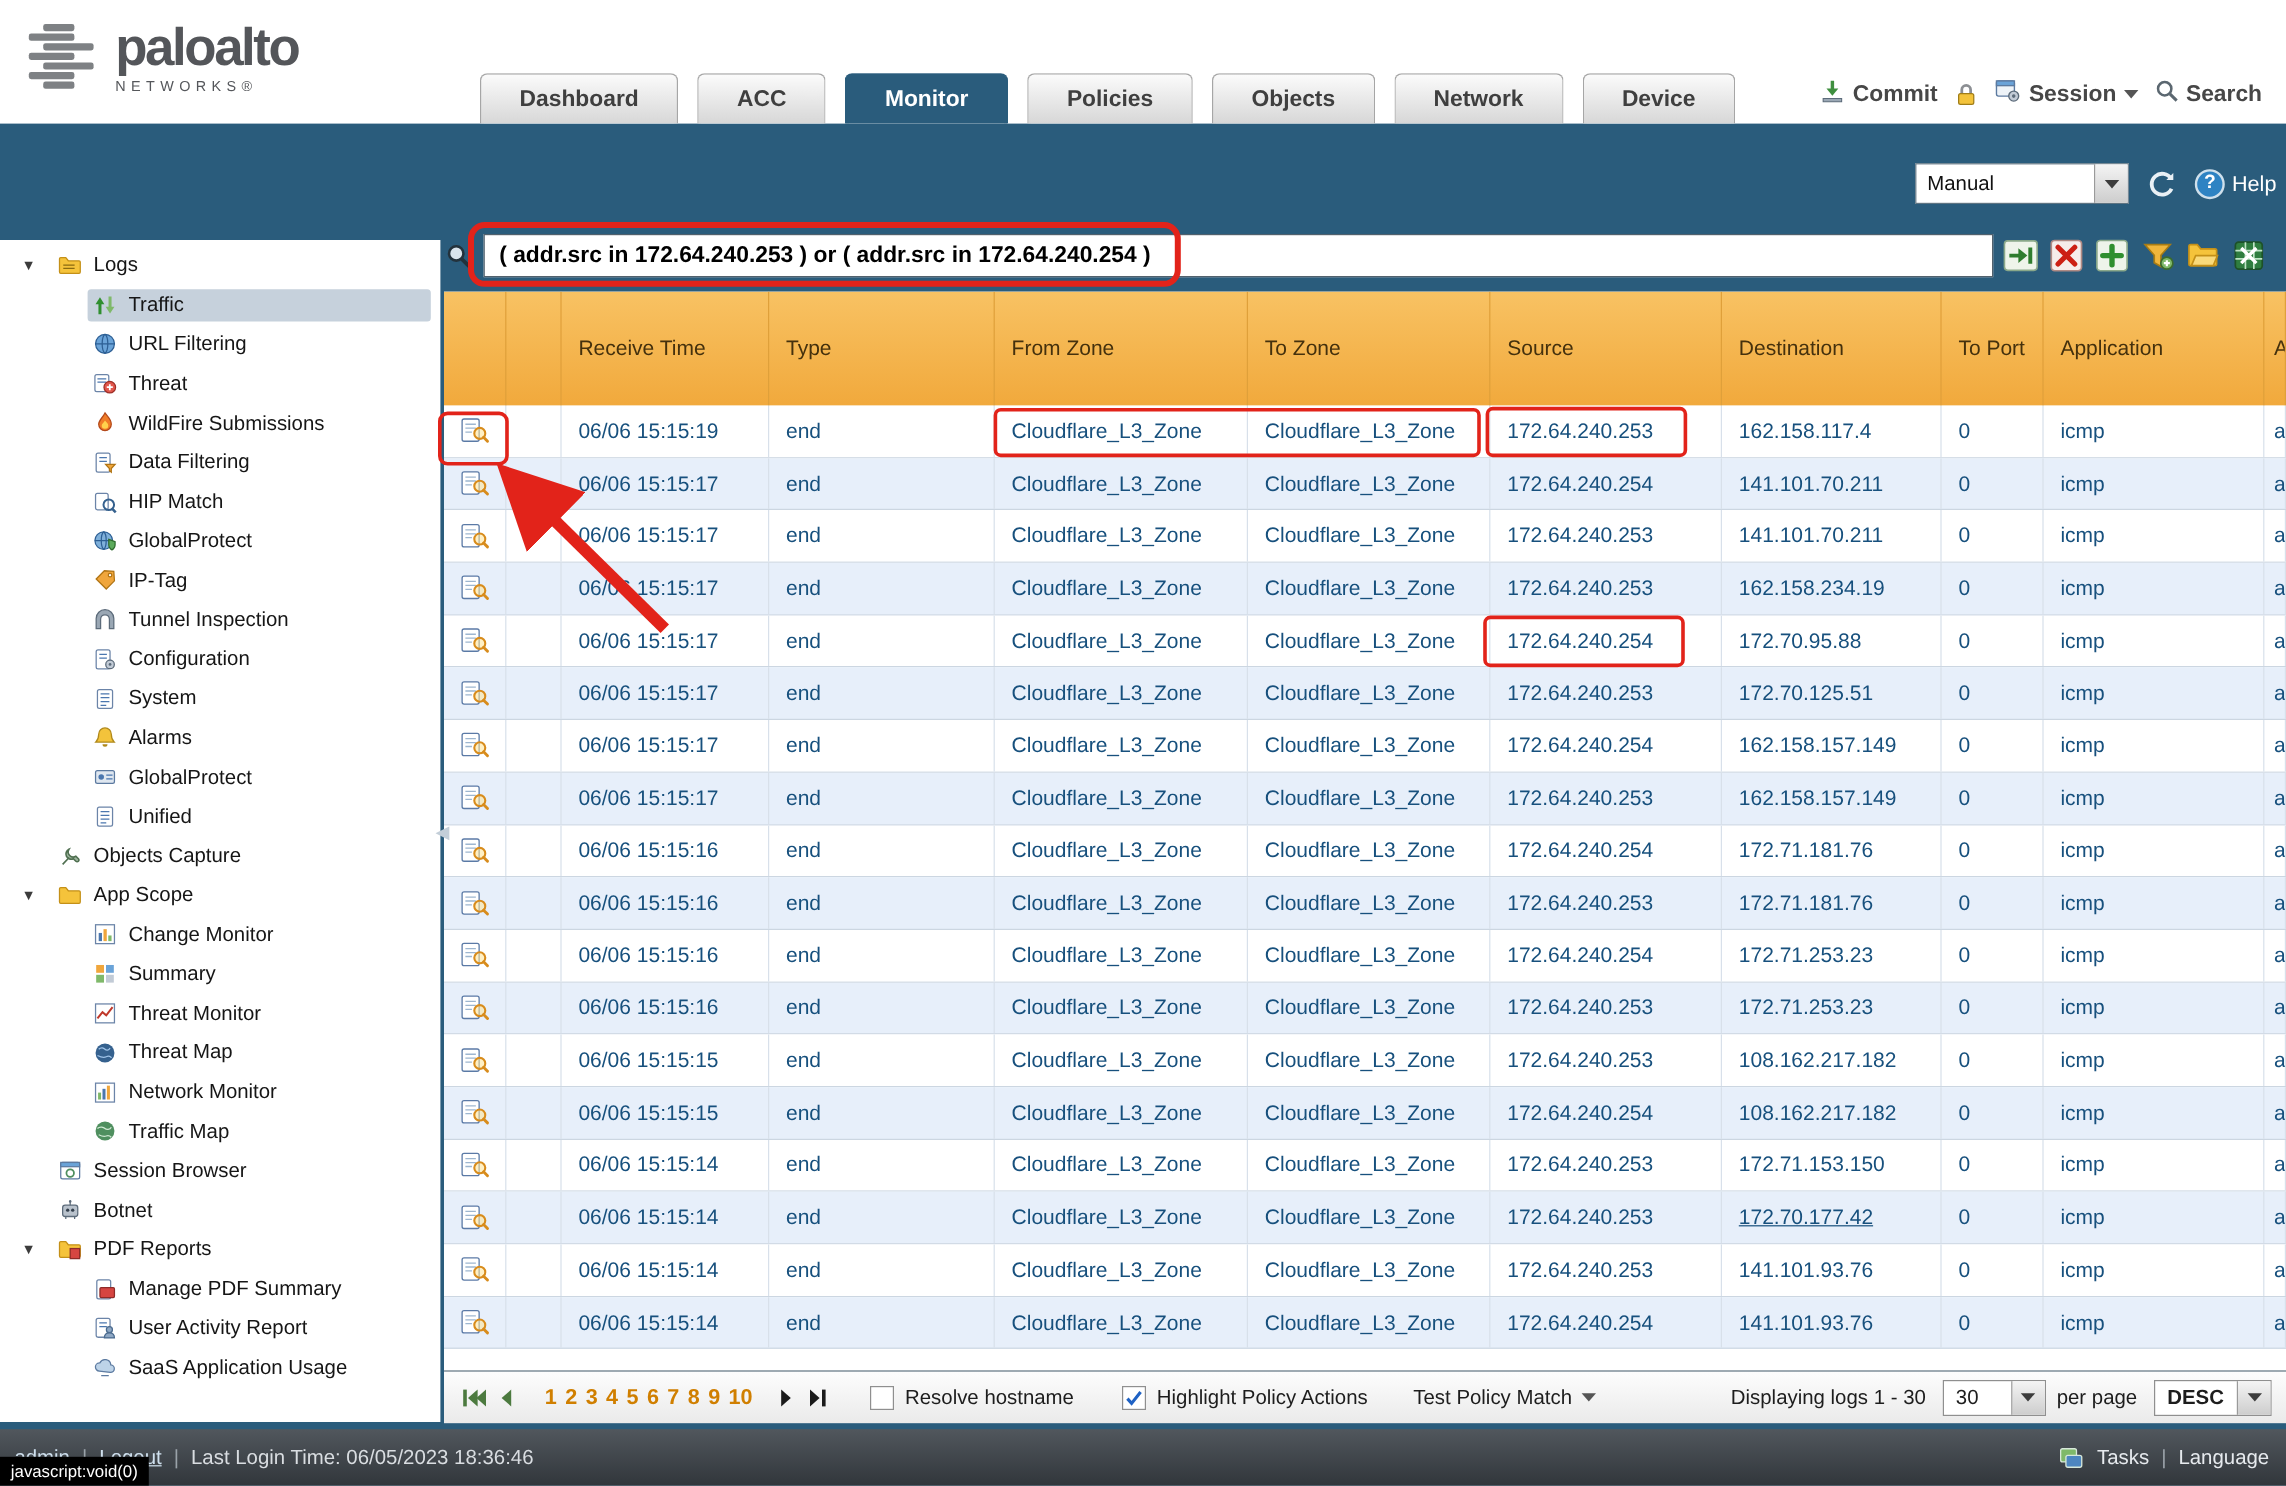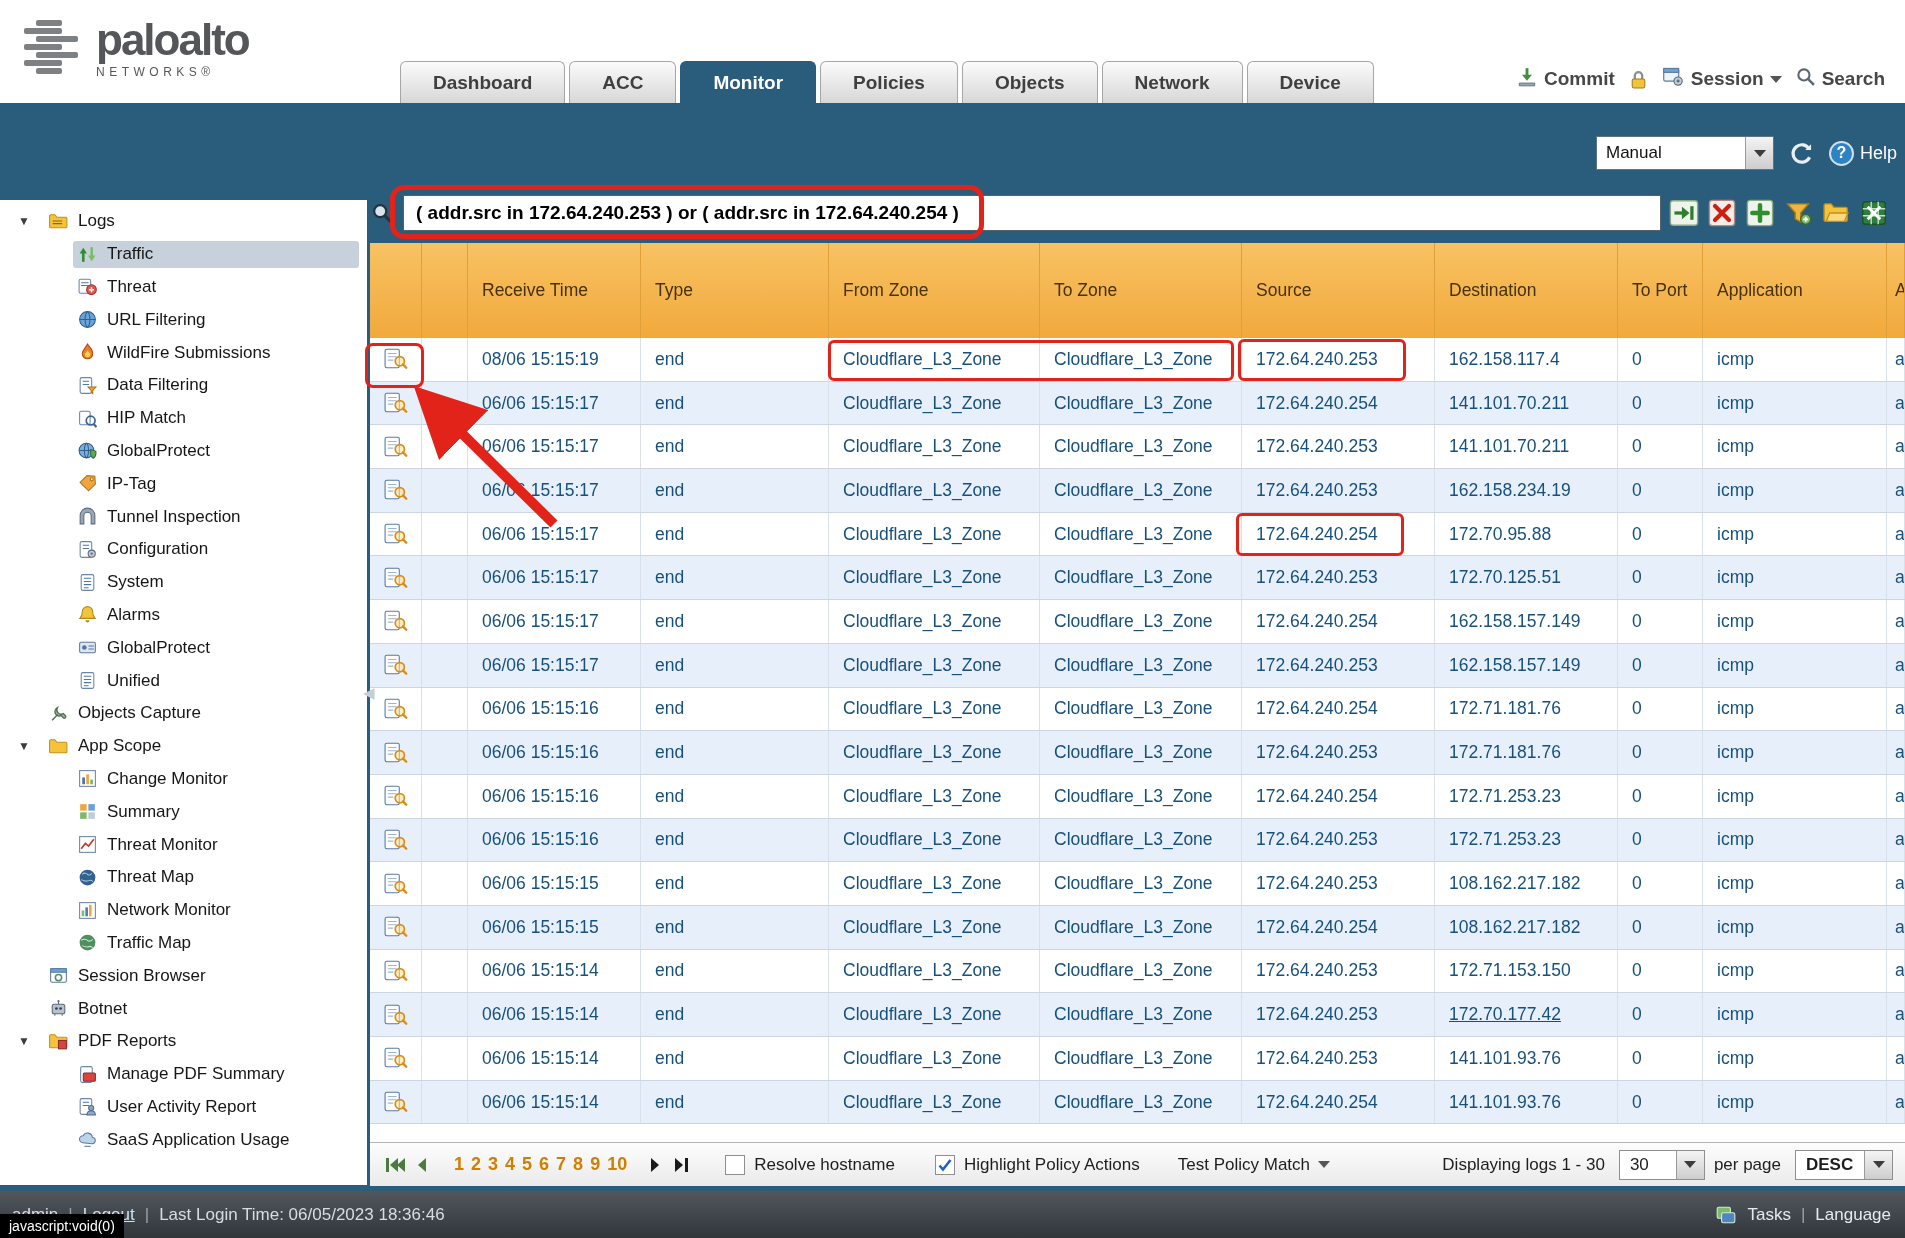--- a/index.html
+++ b/index.html
@@ -4,21 +4,21 @@
 <style>
   *{box-sizing:border-box;margin:0;padding:0;}
   html,body{width:1905px;height:1238px;}
   body{position:relative;overflow:hidden;background:#2a5c7c;font-family:"Liberation Sans",sans-serif;}
 
   
   #header{position:absolute;left:0;top:0;width:1905px;height:103px;background:#ffffff;}
   .logo{position:absolute;left:18px;top:16px;display:flex;gap:12px;align-items:center;}
   .logo-text .name{font-size:44px;font-weight:bold;color:#54565a;letter-spacing:-2px;line-height:1;}
   .logo-text .sub{font-size:12px;color:#55575b;letter-spacing:4.5px;margin-top:3px;}
-  #tabs{position:absolute;left:400px;bottom:0;display:flex;gap:4px;align-items:flex-end;}
+  #tabs{position:absolute;left:400px;bottom:0;display:flex;gap:16px;align-items:flex-end;}
   .tab{height:42px;line-height:42px;padding:0 32px;font-size:19px;font-weight:bold;color:#3f3f3f;
        background:linear-gradient(#fbfbfb,#d7d7d7);border:1px solid #a6a6a6;border-bottom:none;
        border-radius:6px 6px 0 0;cursor:pointer;white-space:nowrap;}
   .tab.active{background:#2a5c7c;color:#ffffff;border-color:#2a5c7c;}
   #header-actions{position:absolute;right:20px;bottom:10px;display:flex;align-items:center;gap:13px;
        font-size:19px;color:#474747;font-weight:bold;}
   .ha{display:flex;align-items:center;gap:6px;cursor:pointer;}
   .caret{width:0;height:0;border-left:6px solid transparent;border-right:6px solid transparent;border-top:7px solid #555;}
 
   
@@ -219,40 +219,40 @@
         </span>
         <span class="tree-label">Traffic</span>
       </span>
     </div>
     <div class="tree-item">
       <span class="expander"></span>
       <span class="lvl"></span>
       <span class="inner">
         <span class="tree-icon">
           <svg width="21" height="21" viewBox="0 0 20 20">
+            <circle cx="10" cy="10" r="7.5" fill="#6aa3d8" stroke="#2d5f94"></circle>
+            <path d="M2.5 10h15M10 2.5c3 2.2 3 12.8 0 15M10 2.5c-3 2.2-3 12.8 0 15" stroke="#2d5f94" fill="none"></path>
+          </svg>
+        </span>
+        <span class="tree-label">URL Filtering</span>
+      </span>
+    </div>
+    <div class="tree-item">
+      <span class="expander"></span>
+      <span class="lvl"></span>
+      <span class="inner">
+        <span class="tree-icon">
+          <svg width="21" height="21" viewBox="0 0 20 20">
             <rect x="2" y="3" width="11" height="13.5" rx="1.5" fill="#fff" stroke="#6b84a8"></rect>
             <path d="M4 6.5h7M4 9h7" stroke="#4b77af" fill="none"></path>
             <circle cx="13.8" cy="13" r="4.6" fill="#e2574c" stroke="#9e2f27"></circle>
             <path d="M11.4 13h4.8M13.8 10.6v4.8" stroke="#fff" stroke-width="1.4"></path>
           </svg>
         </span>
         <span class="tree-label">Threat</span>
-      </span>
-    </div>
-    <div class="tree-item">
-      <span class="expander"></span>
-      <span class="lvl"></span>
-      <span class="inner">
-        <span class="tree-icon">
-          <svg width="21" height="21" viewBox="0 0 20 20">
-            <circle cx="10" cy="10" r="7.5" fill="#6aa3d8" stroke="#2d5f94"></circle>
-            <path d="M2.5 10h15M10 2.5c3 2.2 3 12.8 0 15M10 2.5c-3 2.2-3 12.8 0 15" stroke="#2d5f94" fill="none"></path>
-          </svg>
-        </span>
-        <span class="tree-label">URL Filtering</span>
       </span>
     </div>
     <div class="tree-item">
       <span class="expander"></span>
       <span class="lvl"></span>
       <span class="inner">
         <span class="tree-icon">
           <svg width="21" height="21" viewBox="0 0 20 20">
             <path d="M10 2c2 3 5 5 5 9a5 5 0 0 1-10 0c0-3 3-5 5-9Z" fill="#f07d28" stroke="#b3481a"></path>
             <path d="M10 8c1.4 1.8 2.6 2.4 2.6 4a2.6 2.6 0 0 1-5.2 0C7.4 10.6 9 10 10 8Z" fill="#ffd24d"></path>
@@ -654,21 +654,21 @@
       <div class="tr">
         <div class="td c-detail" style="width: 52px;">
           <svg width="24" height="22" viewBox="0 0 22 20">
             <rect x="1" y="1" width="13" height="17" rx="1.5" fill="#fff" stroke="#5b7aa6"></rect>
             <path d="M3.5 5h8M3.5 8h8M3.5 11h5" stroke="#9db6d0" fill="none"></path>
             <circle cx="14.5" cy="12" r="4.2" fill="rgba(255,228,150,0.55)" stroke="#d88c1c" stroke-width="1.6"></circle>
             <path d="M17.4 15l3 3" stroke="#d88c1c" stroke-width="2.2" stroke-linecap="round"></path>
           </svg>
         </div>
         <div class="td" style="width: 46px;"></div>
-        <div class="td" style="width: 173px;">08/06 15:15:19</div>
+        <div class="td" style="width: 173px;">06/06 15:15:19</div>
         <div class="td" style="width: 188px;">end</div>
         <div class="td" style="width: 211px;">Cloudflare_L3_Zone</div>
         <div class="td" style="width: 202px;">Cloudflare_L3_Zone</div>
         <div class="td" style="width: 193px;">172.64.240.253</div>
         <div class="td" style="width: 183px;">162.158.117.4</div>
         <div class="td" style="width: 85px;">0</div>
         <div class="td" style="width: 184px;">icmp</div>
         <div class="td last">al</div>
       </div>
       <div class="tr alt">

